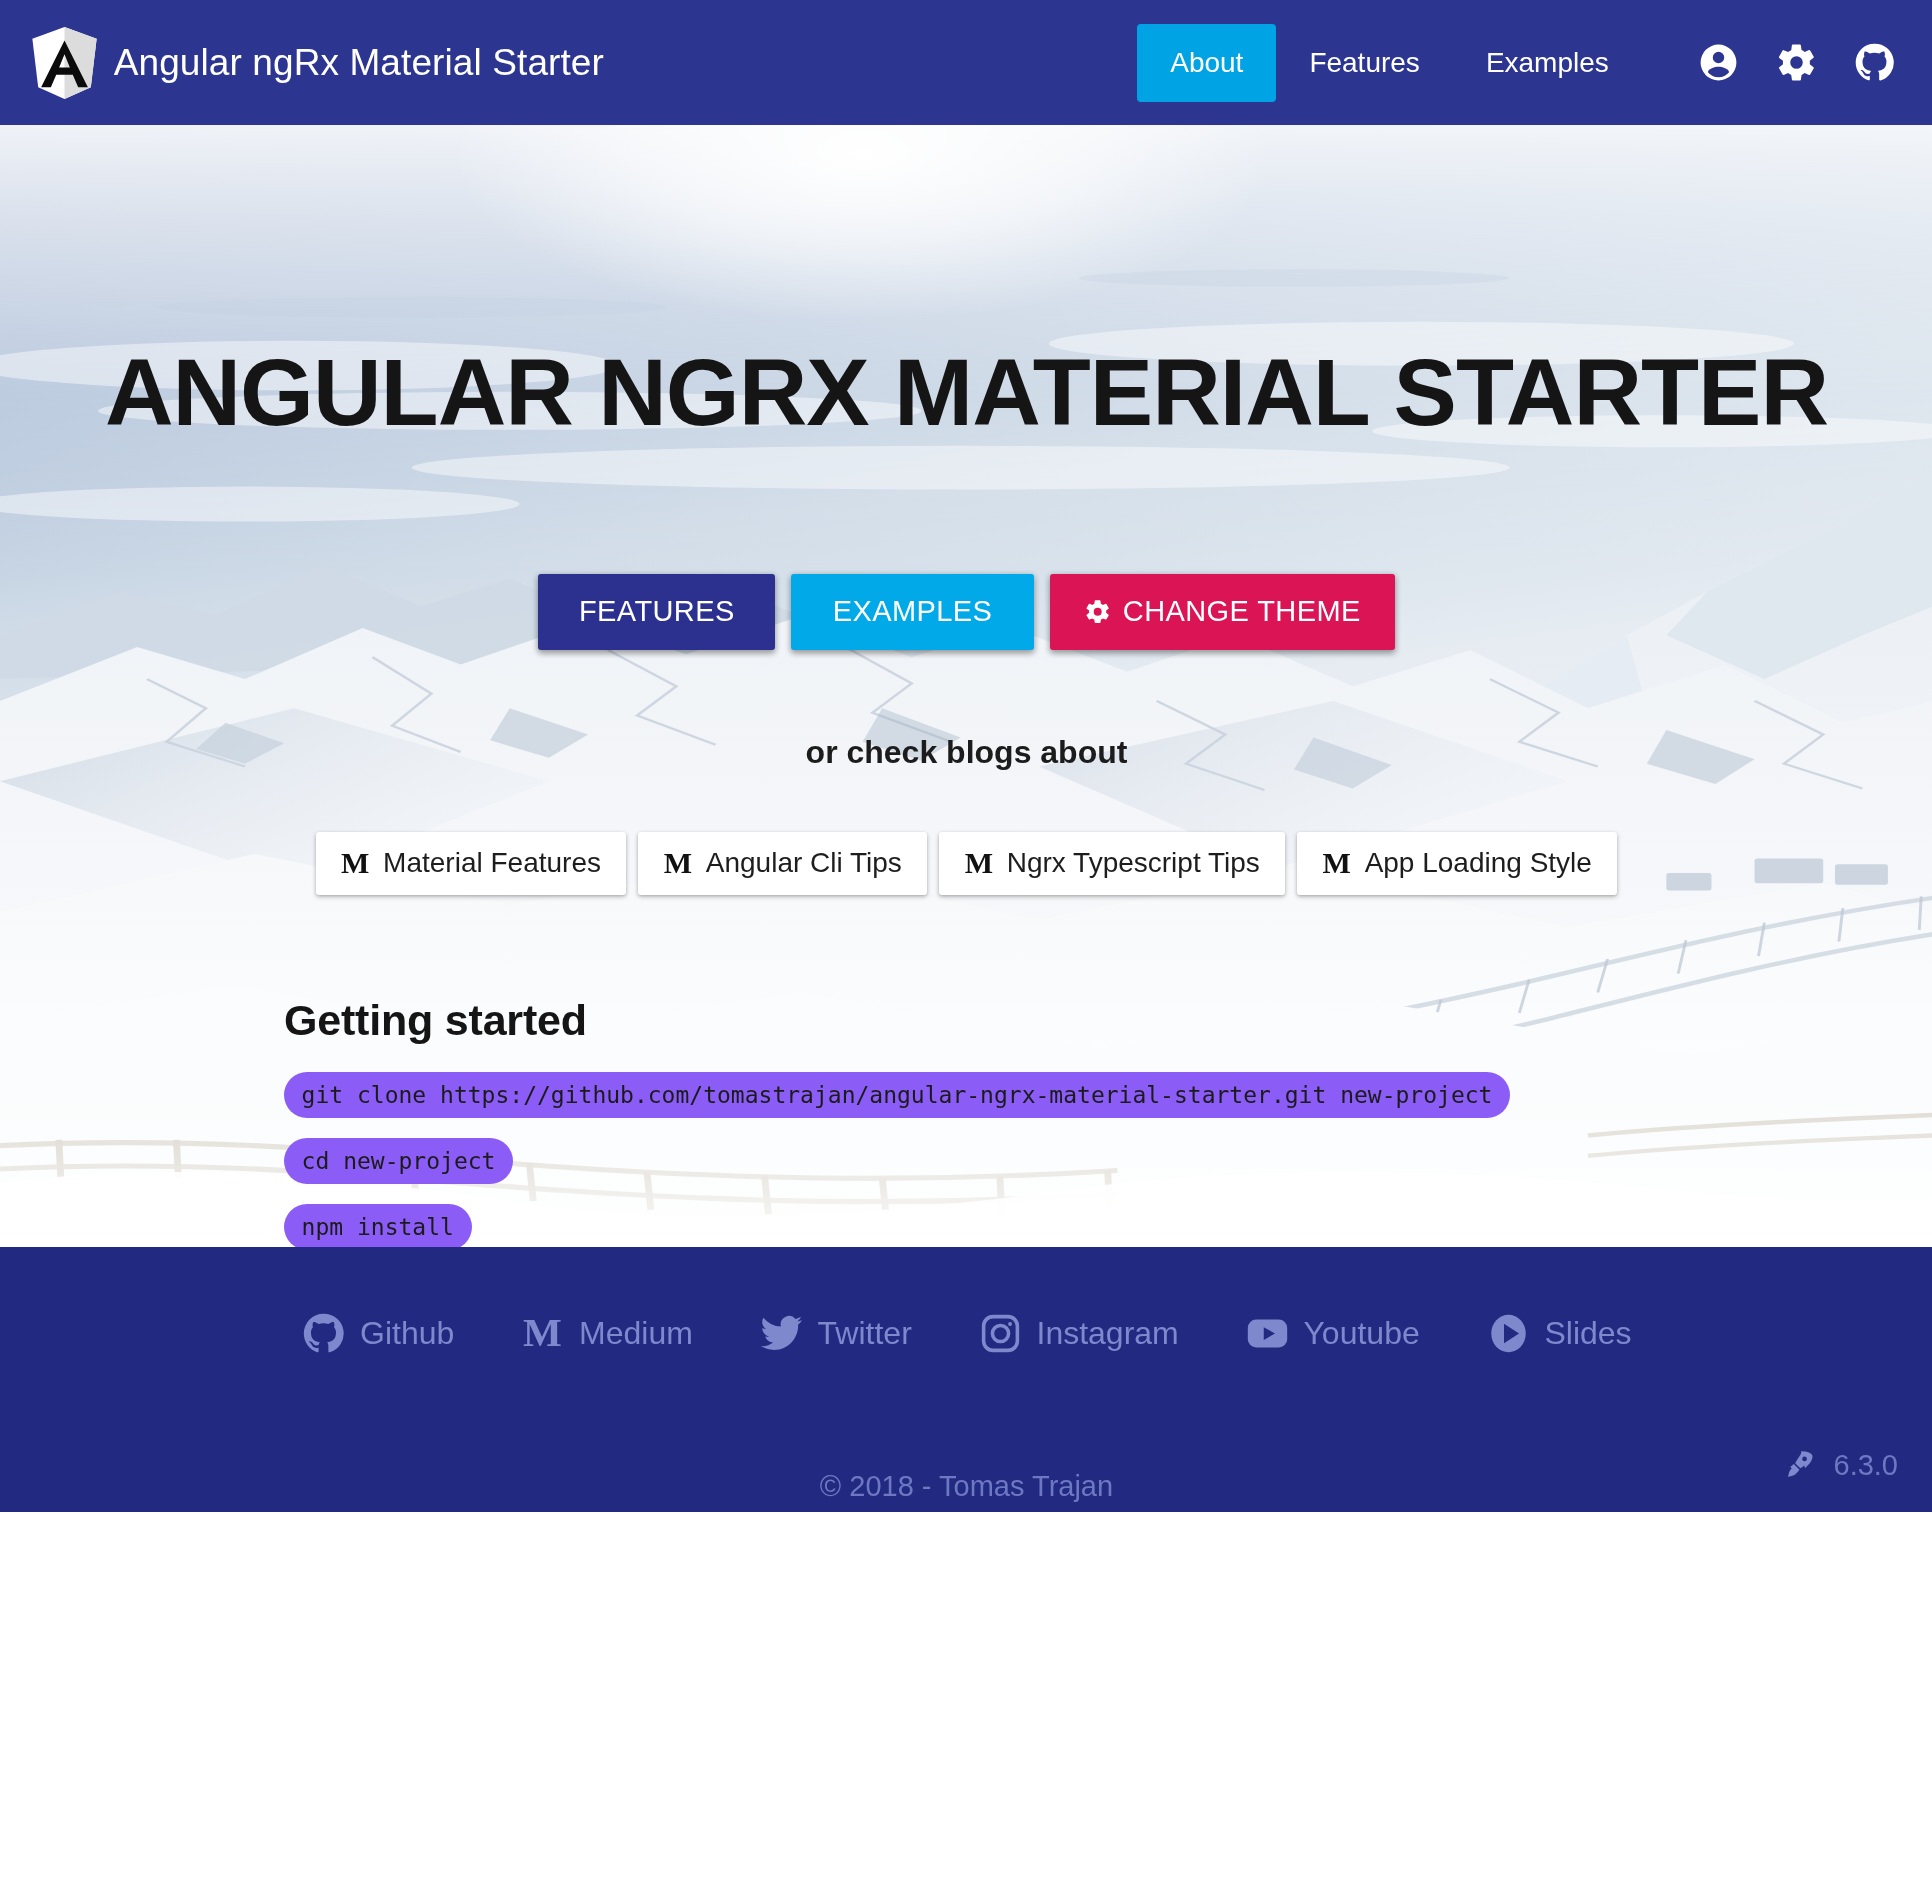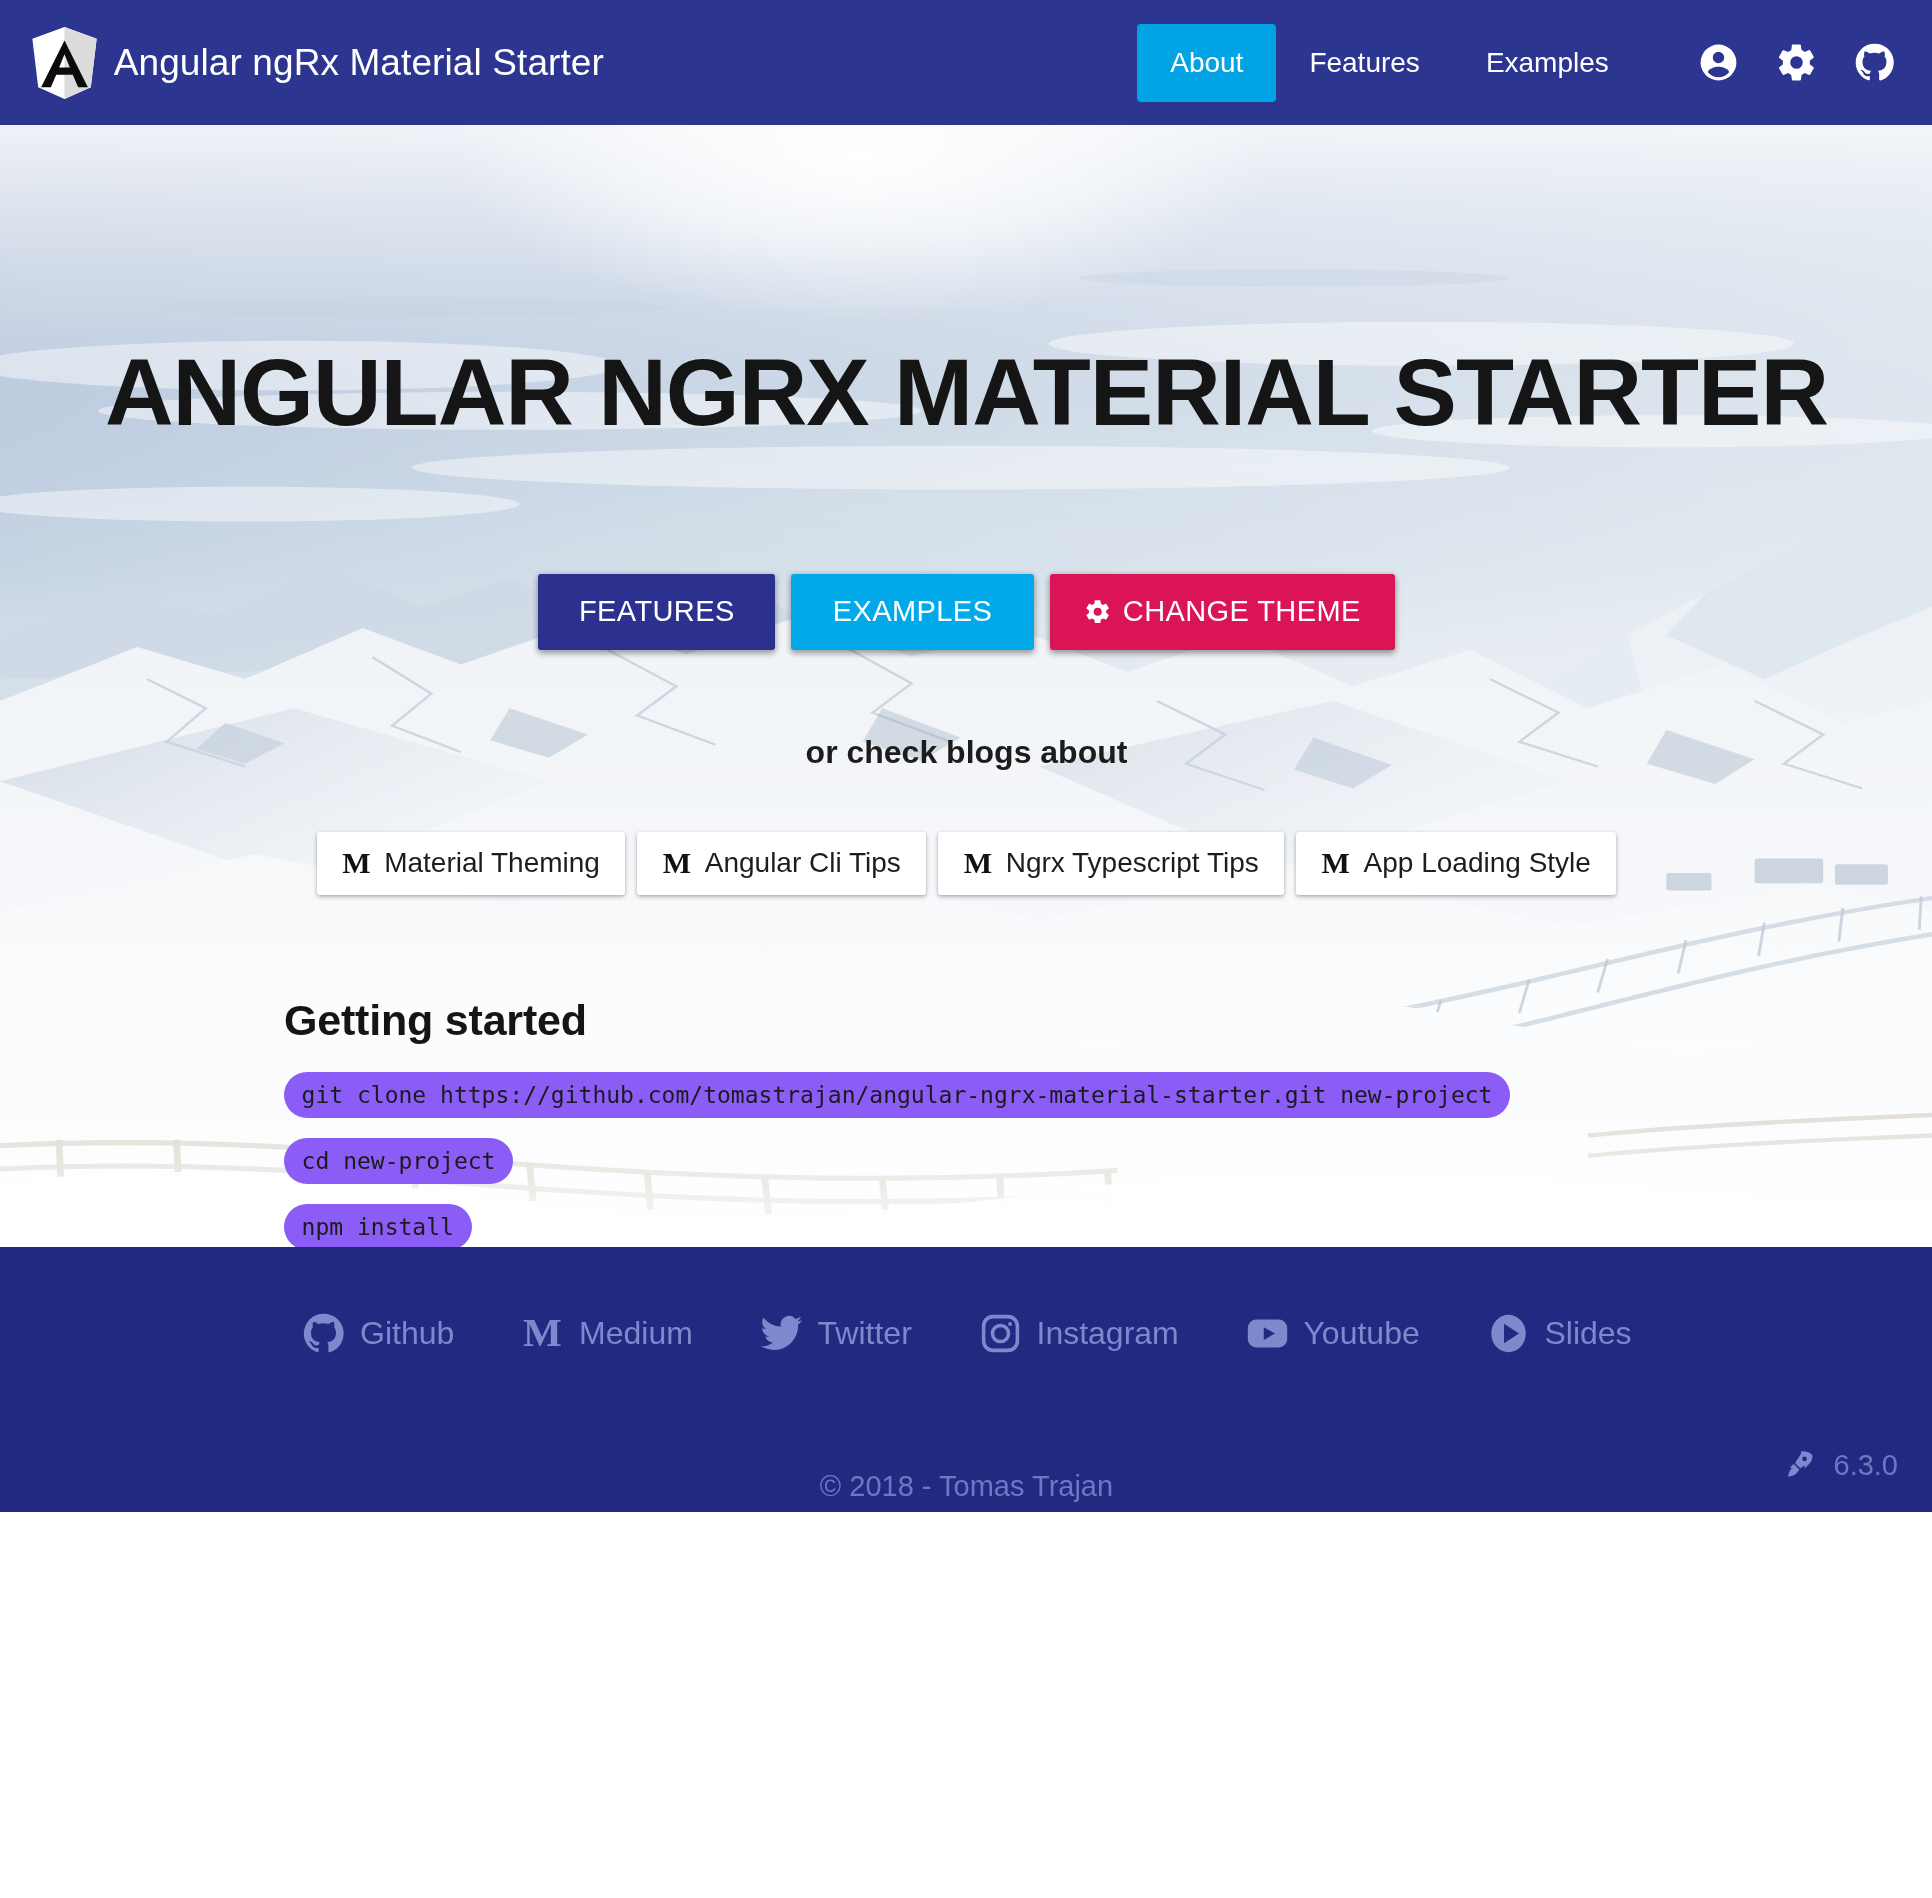--- a/index.html
+++ b/index.html
@@ -520,21 +520,21 @@
           </span>
           <span>CHANGE THEME</span>
         </button>
       </div>
 
       <div class="blogs-label">or check blogs about</div>
 
       <div class="chips-row">
         <div class="chip">
           <span class="chip-m">M</span>
-          <span class="chip-label">Material Theming</span>
+          <span class="chip-label">Material Features</span>
         </div>
         <div class="chip">
           <span class="chip-m">M</span>
           <span class="chip-label">Angular Cli Tips</span>
         </div>
         <div class="chip">
           <span class="chip-m">M</span>
           <span class="chip-label">Ngrx Typescript Tips</span>
         </div>
         <div class="chip">

